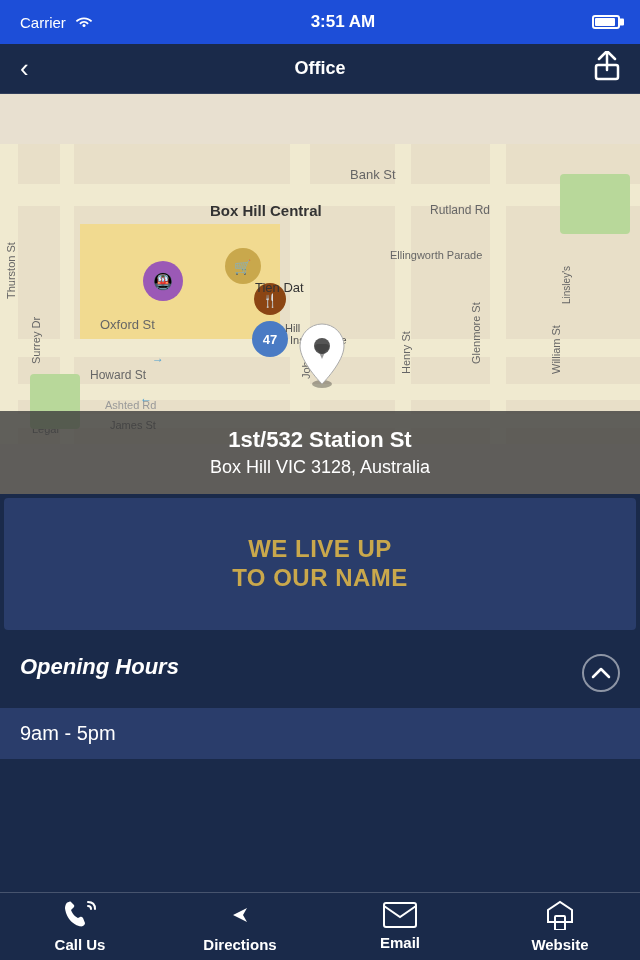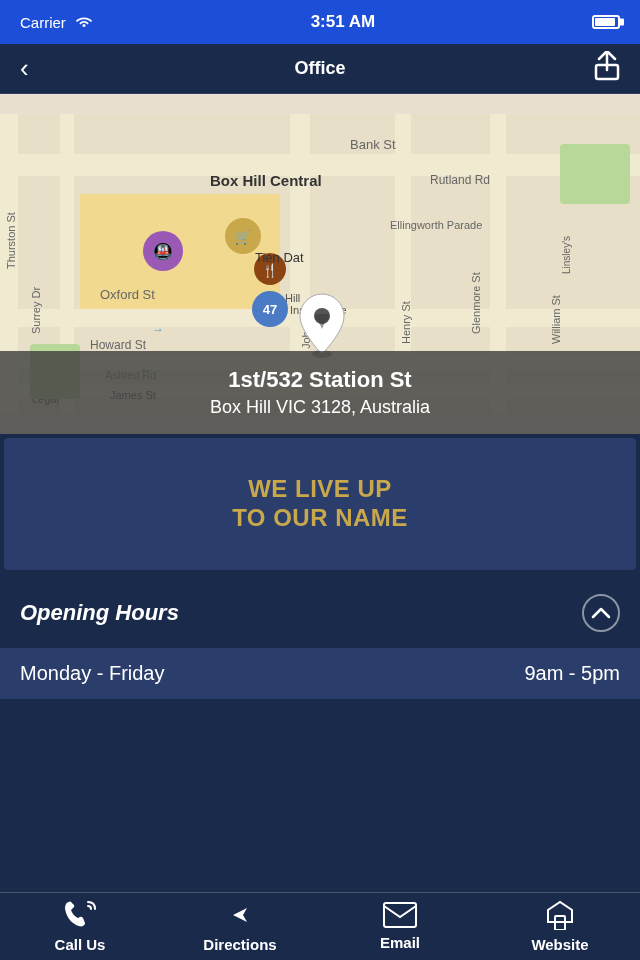--- a/index.html
+++ b/index.html
@@ -76,21 +76,21 @@
       color: white;
       font-size: 20px;
       cursor: pointer;
       width: 40px;
       text-align: right;
     }
 
     
     #map-section {
       position: relative;
-      height: 340px;
+      height: 400px;
       overflow: hidden;
     }
     .map-bg {
       width: 100%;
       height: 100%;
       background: #e8e0d0;
       position: relative;
     }
 
     
@@ -174,21 +174,20 @@
       text-transform: uppercase;
     }
 
     
     #opening-hours {
       background: #1a2a4a;
       margin-top: 4px;
     }
     .hours-header {
       display: flex;
-      align-items: center;
       justify-content: space-between;
       padding: 16px 20px;
       cursor: pointer;
     }
     .hours-title {
       color: white;
       font-size: 22px;
       font-style: italic;
       font-weight: 700;
     }
@@ -366,21 +365,20 @@
 <div id="opening-hours">
   <div class="hours-header">
     <span class="hours-title">Opening Hours</span>
     <div class="hours-chevron">
       <svg width="20" height="12" viewBox="0 0 20 12" fill="none">
         <path d="M2 10 L10 2 L18 10" stroke="white" stroke-width="2.5" stroke-linecap="round" stroke-linejoin="round"></path>
       </svg>
     </div>
   </div>
   <div class="hours-row">
-    <span class="hours-day">Monday - Friday</span>
     <span class="hours-time">9am - 5pm</span>
   </div>
 </div>
 
 <div id="tab-bar">
   <div class="tab-item">
     <svg width="34" height="30" viewBox="0 0 34 30" fill="none">
       <path d="M6 2C6 2 4 2 3 4C2 6 2 8 2 8C2 8 3 22 16 26C16 26 18 27 20 26C22 25 22 23 22 23L20 18C20 18 19 16 17 17L15 18C15 18 10 16 8 10L10 8C12 7 11 5 11 5L8 2C7 1 6 2 6 2Z" fill="white"></path>
       <path d="M25 2 Q32 2 32 9 M25 6 Q28 6 28 9" stroke="white" stroke-width="2" fill="none" stroke-linecap="round"></path>
     </svg>

